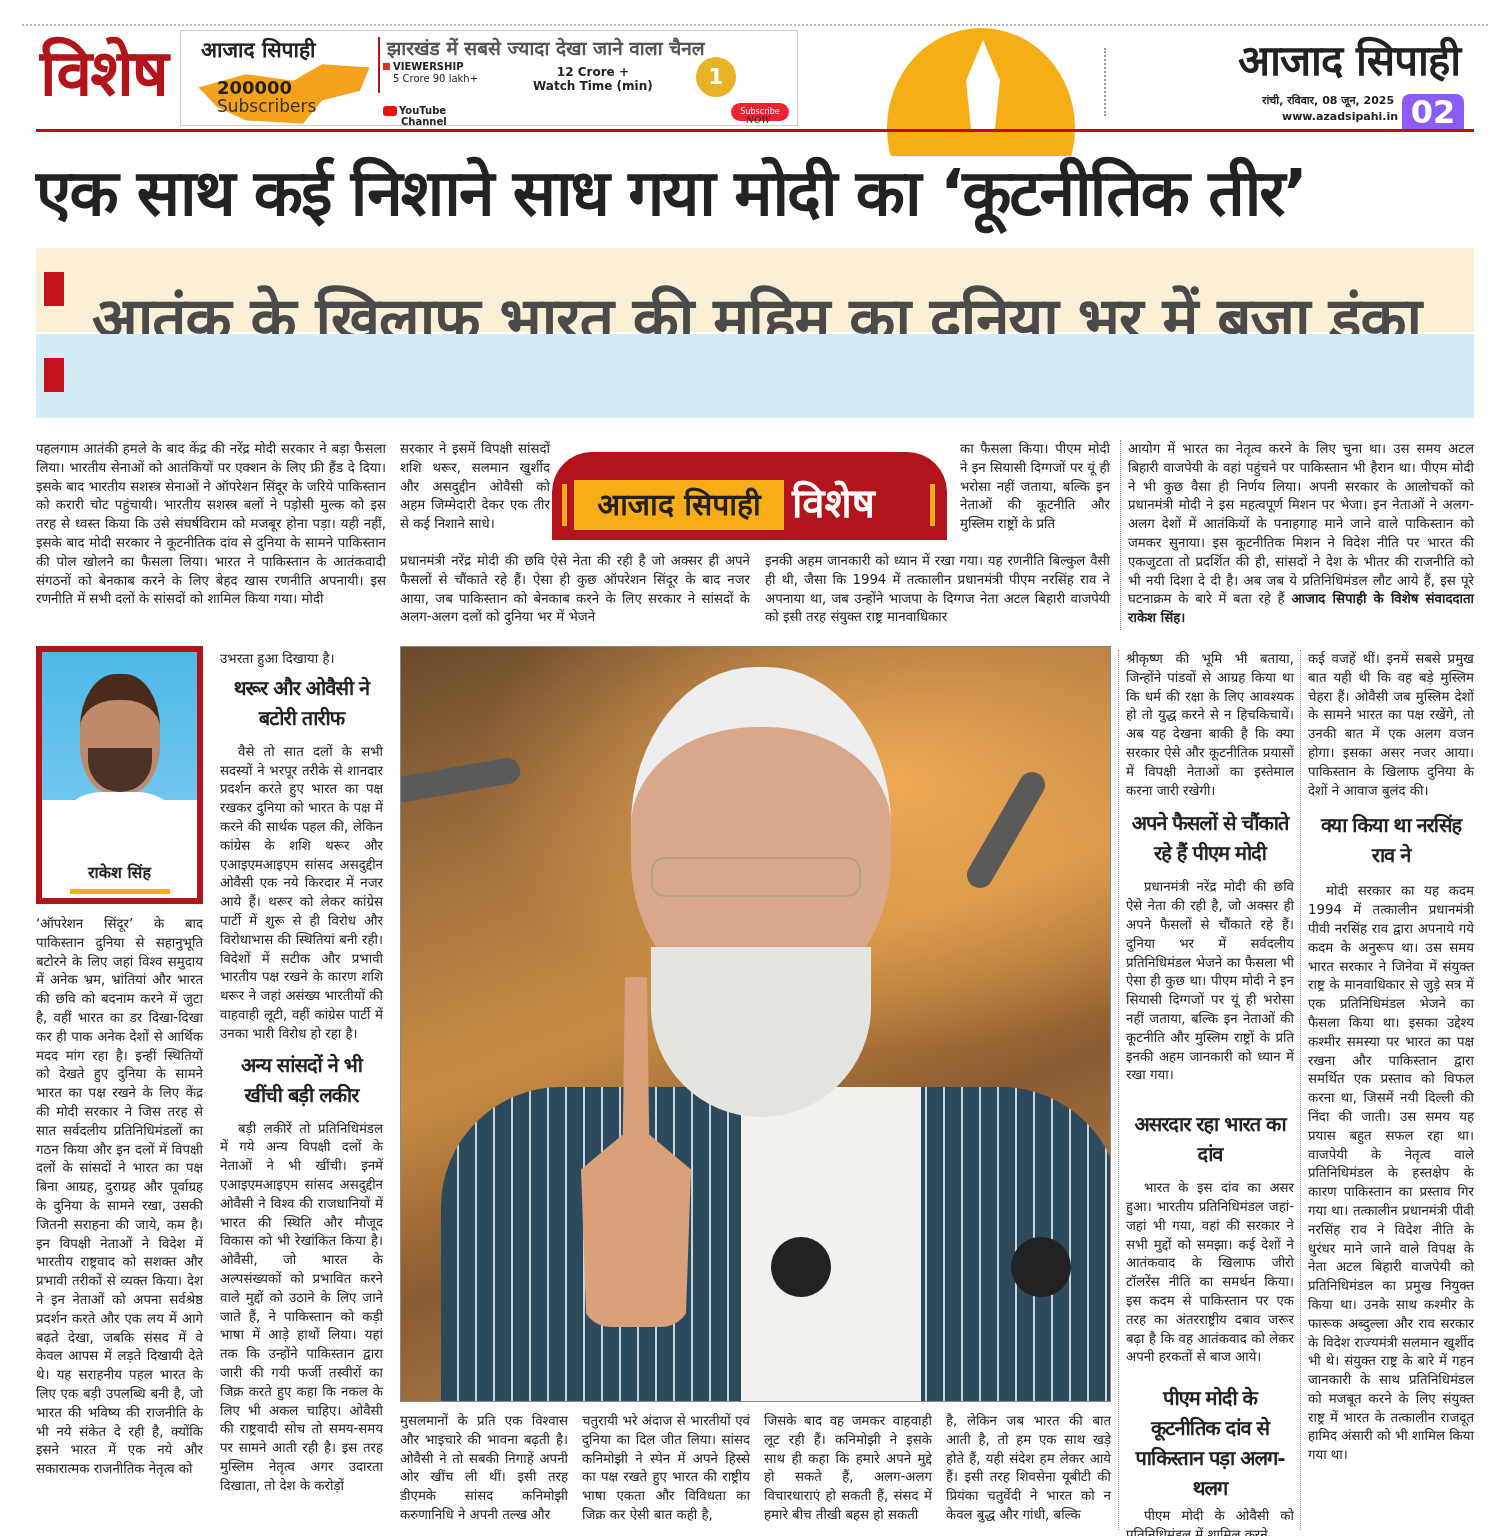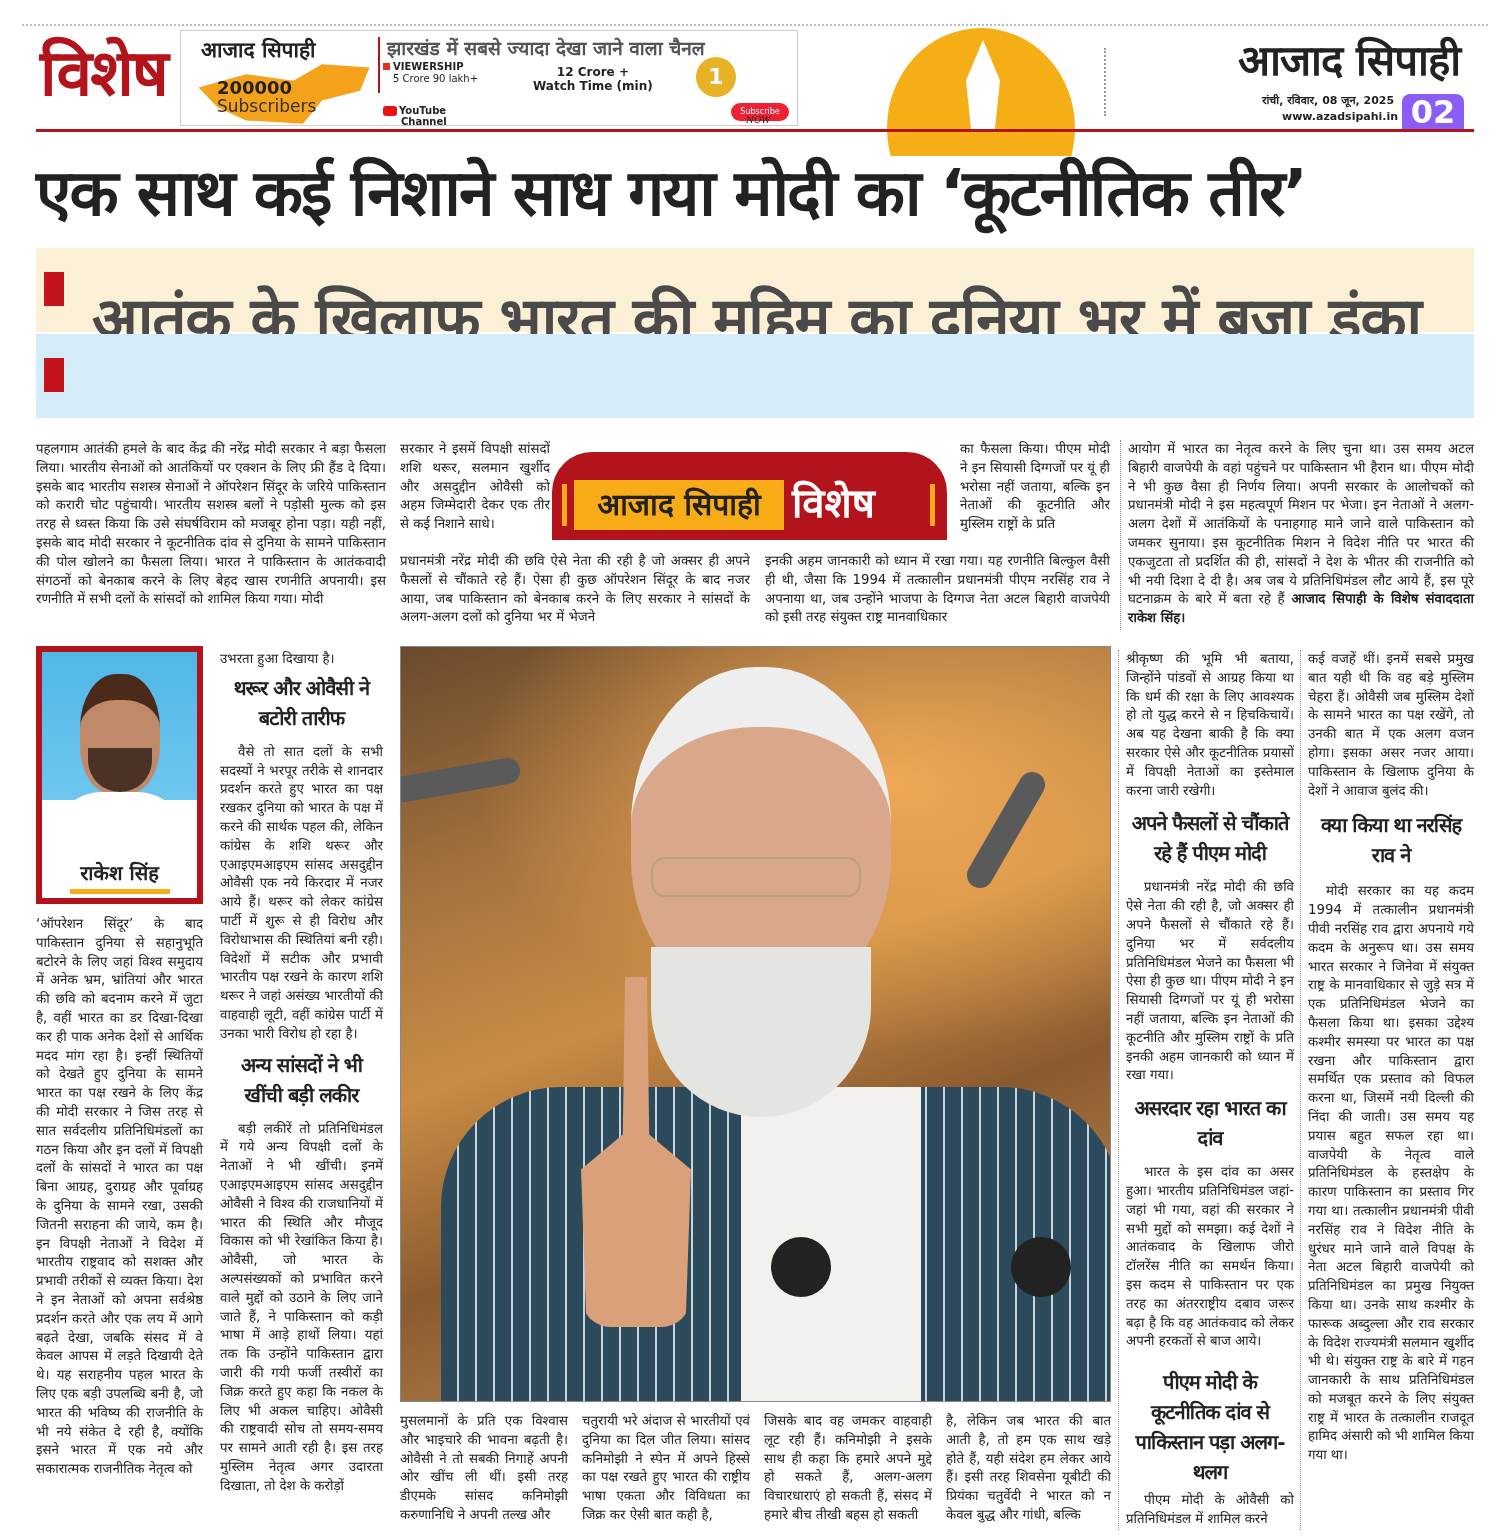--- a/index.html
+++ b/index.html
@@ -41,21 +41,21 @@
 .badge{left:552px;top:452px;width:395px;height:88px}
 .badge .arch{position:absolute;left:0;top:0;width:395px;height:88px;background:#b3141b;border-radius:40px 40px 0 0}
 .badge .inner{position:absolute;left:22px;top:28px;width:210px;height:50px;background:#f8ac17;color:#222;font-size:30px;font-weight:bold;text-align:center;line-height:50px}
 .badge .vs{position:absolute;left:240px;top:22px;font-size:40px;font-weight:bold;color:#fff}
 .badge .bar{position:absolute;top:32px;width:5px;height:42px;background:#f8ac17}
 .photo-rs{left:36px;top:646px;width:167px;height:258px;background:#b3141b;padding:6px}
 .photo-rs .img{position:relative;width:155px;height:246px;background:linear-gradient(#4fb8e8,#6fc6ee 60%,#fff 60%);overflow:hidden}
 .photo-rs .face{position:absolute;left:38px;top:22px;width:80px;height:120px;border-radius:45% 45% 40% 40%;background:#c08a6a;border-top:26px solid #4a2a1a}
 .photo-rs .beard{position:absolute;left:46px;top:96px;width:64px;height:44px;border-radius:0 0 32px 32px;background:#4a3226}
 .photo-rs .shirt{position:absolute;left:10px;top:140px;width:135px;height:80px;background:#fff;border-radius:50px 50px 0 0}
-.photo-rs .name{position:absolute;left:0;bottom:10px;width:155px;height:30px;background:#fff;text-align:center;font-size:20px;font-weight:bold;line-height:30px}
+.photo-rs .name{position:absolute;left:0;bottom:10px;width:155px;height:30px;background:#fff;text-align:center;font-size:16px;font-weight:bold;line-height:30px}
 .photo-rs .strip{position:absolute;left:28px;bottom:4px;width:100px;height:5px;background:#f8ac17}
 .subhead{position:absolute;font-size:20px;font-weight:bold;text-align:center;line-height:30px;color:#222;letter-spacing:-1px}
 .mainphoto{left:400px;top:646px;width:711px;height:756px;border:1px solid #888;overflow:hidden;background:linear-gradient(160deg,#6a4a2c 0%,#a5733f 25%,#c98c44 45%,#8a5a30 65%,#d4a060 100%)}
 .mainphoto .sky{position:absolute;left:0;top:0;width:100%;height:60%;background:radial-gradient(ellipse at 70% 30%,rgba(255,180,90,.8),rgba(120,80,40,0) 60%)}
 .mainphoto .head{position:absolute;left:230px;top:20px;width:260px;height:330px;border-radius:48% 48% 42% 42%;background:#d9a88a;border-top:60px solid #eee}
 .mainphoto .glasses{position:absolute;left:250px;top:210px;width:210px;height:40px;border:2px solid #b7a27a;border-radius:14px}
 .mainphoto .beard{position:absolute;left:250px;top:300px;width:220px;height:170px;border-radius:0 0 110px 110px;background:#e4e4e0}
 .mainphoto .coat{position:absolute;left:40px;top:440px;width:680px;height:330px;background:repeating-linear-gradient(90deg,#2d4a5c 0 16px,#c8d4dc 16px 18px);border-radius:120px 120px 0 0}
 .mainphoto .kurta{position:absolute;left:340px;top:440px;width:180px;height:330px;background:#f3f1ee}
 .mainphoto .hand{position:absolute;left:180px;top:330px;width:110px;height:350px;background:#d9a07a;border-radius:50px 50px 30px 30px;clip-path:polygon(40% 0,60% 0,62% 45%,100% 55%,95% 100%,5% 100%,0 55%,38% 45%)}
@@ -162,21 +162,21 @@
 <div class="col" style="left:400px;top:1412px;width:168px">मुसलमानों के प्रति एक विश्वास और भाइचारे की भावना बढ़ती है। ओवैसी ने तो सबकी निगाहें अपनी ओर खींच ली थीं। इसी तरह डीएमके सांसद कनिमोझी करुणानिधि ने अपनी तल्ख और</div>
 <div class="col" style="left:582px;top:1412px;width:168px">चतुरायी भरे अंदाज से भारतीयों एवं दुनिया का दिल जीत लिया। सांसद कनिमोझी ने स्पेन में अपने हिस्से का पक्ष रखते हुए भारत की राष्ट्रीय भाषा एकता और विविधता का जिक्र कर ऐसी बात कही है,</div>
 <div class="col" style="left:764px;top:1412px;width:168px">जिसके बाद वह जमकर वाहवाही लूट रही हैं। कनिमोझी ने इसके साथ ही कहा कि हमारे अपने मुद्दे हो सकते हैं, अलग-अलग विचारधाराएं हो सकती हैं, संसद में हमारे बीच तीखी बहस हो सकती</div>
 <div class="col" style="left:946px;top:1412px;width:165px">है, लेकिन जब भारत की बात आती है, तो हम एक साथ खड़े होते हैं, यही संदेश हम लेकर आये हैं। इसी तरह शिवसेना यूबीटी की प्रियंका चतुर्वेदी ने भारत को न केवल बुद्ध और गांधी, बल्कि</div>
 
 <div class="vrule" style="left:1118px;top:650px;height:880px"></div>
 <div class="abs" style="left:1126px;top:650px;width:168px">
   <div class="col" style="position:static">श्रीकृष्ण की भूमि भी बताया, जिन्होंने पांडवों से आग्रह किया था कि धर्म की रक्षा के लिए आवश्यक हो तो युद्ध करने से न हिचकिचायें। अब यह देखना बाकी है कि क्या सरकार ऐसे और कूटनीतिक प्रयासों में विपक्षी नेताओं का इस्तेमाल करना जारी रखेगी।</div>
   <div class="subhead" style="position:static;margin:8px 0 10px">अपने फैसलों से चौंकाते रहे हैं पीएम मोदी</div>
   <div class="col" style="position:static;text-indent:18px">प्रधानमंत्री नरेंद्र मोदी की छवि ऐसे नेता की रही है, जो अक्सर ही अपने फैसलों से चौंकाते रहे हैं। दुनिया भर में सर्वदलीय प्रतिनिधिमंडल भेजने का फैसला भी ऐसा ही कुछ था। पीएम मोदी ने इन सियासी दिग्गजों पर यूं ही भरोसा नहीं जताया, बल्कि इन नेताओं की कूटनीति और मुस्लिम राष्ट्रों के प्रति इनकी अहम जानकारी को ध्यान में रखा गया।</div>
-  <div class="subhead" style="position:static;margin:8px 0 10px">असरदार रहा भारत का दांव</div>
+  <div class="subhead" style="position:static;margin:24px 0 10px">असरदार रहा भारत का दांव</div>
   <div class="col" style="position:static;text-indent:18px">भारत के इस दांव का असर हुआ। भारतीय प्रतिनिधिमंडल जहां-जहां भी गया, वहां की सरकार ने सभी मुद्दों को समझा। कई देशों ने आतंकवाद के खिलाफ जीरो टॉलरेंस नीति का समर्थन किया। इस कदम से पाकिस्तान पर एक तरह का अंतरराष्ट्रीय दबाव जरूर बढ़ा है कि वह आतंकवाद को लेकर अपनी हरकतों से बाज आये।</div>
   <div class="subhead" style="position:static;margin:16px 0 4px">पीएम मोदी के कूटनीतिक दांव से पाकिस्तान पड़ा अलग-थलग</div>
   <div class="col" style="position:static;text-indent:18px">पीएम मोदी के ओवैसी को प्रतिनिधिमंडल में शामिल करने</div>
 </div>
 
 <div class="vrule" style="left:1300px;top:650px;height:880px"></div>
 <div class="abs" style="left:1308px;top:650px;width:166px">
   <div class="col" style="position:static">कई वजहें थीं। इनमें सबसे प्रमुख बात यही थी कि वह बड़े मुस्लिम चेहरा हैं। ओवैसी जब मुस्लिम देशों के सामने भारत का पक्ष रखेंगे, तो उनकी बात में एक अलग वजन होगा। इसका असर नजर आया। पाकिस्तान के खिलाफ दुनिया के देशों ने आवाज बुलंद की।</div>
   <div class="subhead" style="position:static;margin:10px 0 12px">क्या किया था नरसिंह राव ने</div>
   <div class="col" style="position:static;text-indent:18px">मोदी सरकार का यह कदम 1994 में तत्कालीन प्रधानमंत्री पीवी नरसिंह राव द्वारा अपनाये गये कदम के अनुरूप था। उस समय भारत सरकार ने जिनेवा में संयुक्त राष्ट्र के मानवाधिकार से जुड़े सत्र में एक प्रतिनिधिमंडल भेजने का फैसला किया था। इसका उद्देश्य कश्मीर समस्या पर भारत का पक्ष रखना और पाकिस्तान द्वारा समर्थित एक प्रस्ताव को विफल करना था, जिसमें नयी दिल्ली की निंदा की जाती। उस समय यह प्रयास बहुत सफल रहा था। वाजपेयी के नेतृत्व वाले प्रतिनिधिमंडल के हस्तक्षेप के कारण पाकिस्तान का प्रस्ताव गिर गया था। तत्कालीन प्रधानमंत्री पीवी नरसिंह राव ने विदेश नीति के धुरंधर माने जाने वाले विपक्ष के नेता अटल बिहारी वाजपेयी को प्रतिनिधिमंडल का प्रमुख नियुक्त किया था। उनके साथ कश्मीर के फारूक अब्दुल्ला और राव सरकार के विदेश राज्यमंत्री सलमान खुर्शीद भी थे। संयुक्त राष्ट्र के बारे में गहन जानकारी के साथ प्रतिनिधिमंडल को मजबूत करने के लिए संयुक्त राष्ट्र में भारत के तत्कालीन राजदूत हामिद अंसारी को भी शामिल किया गया था।</div>

